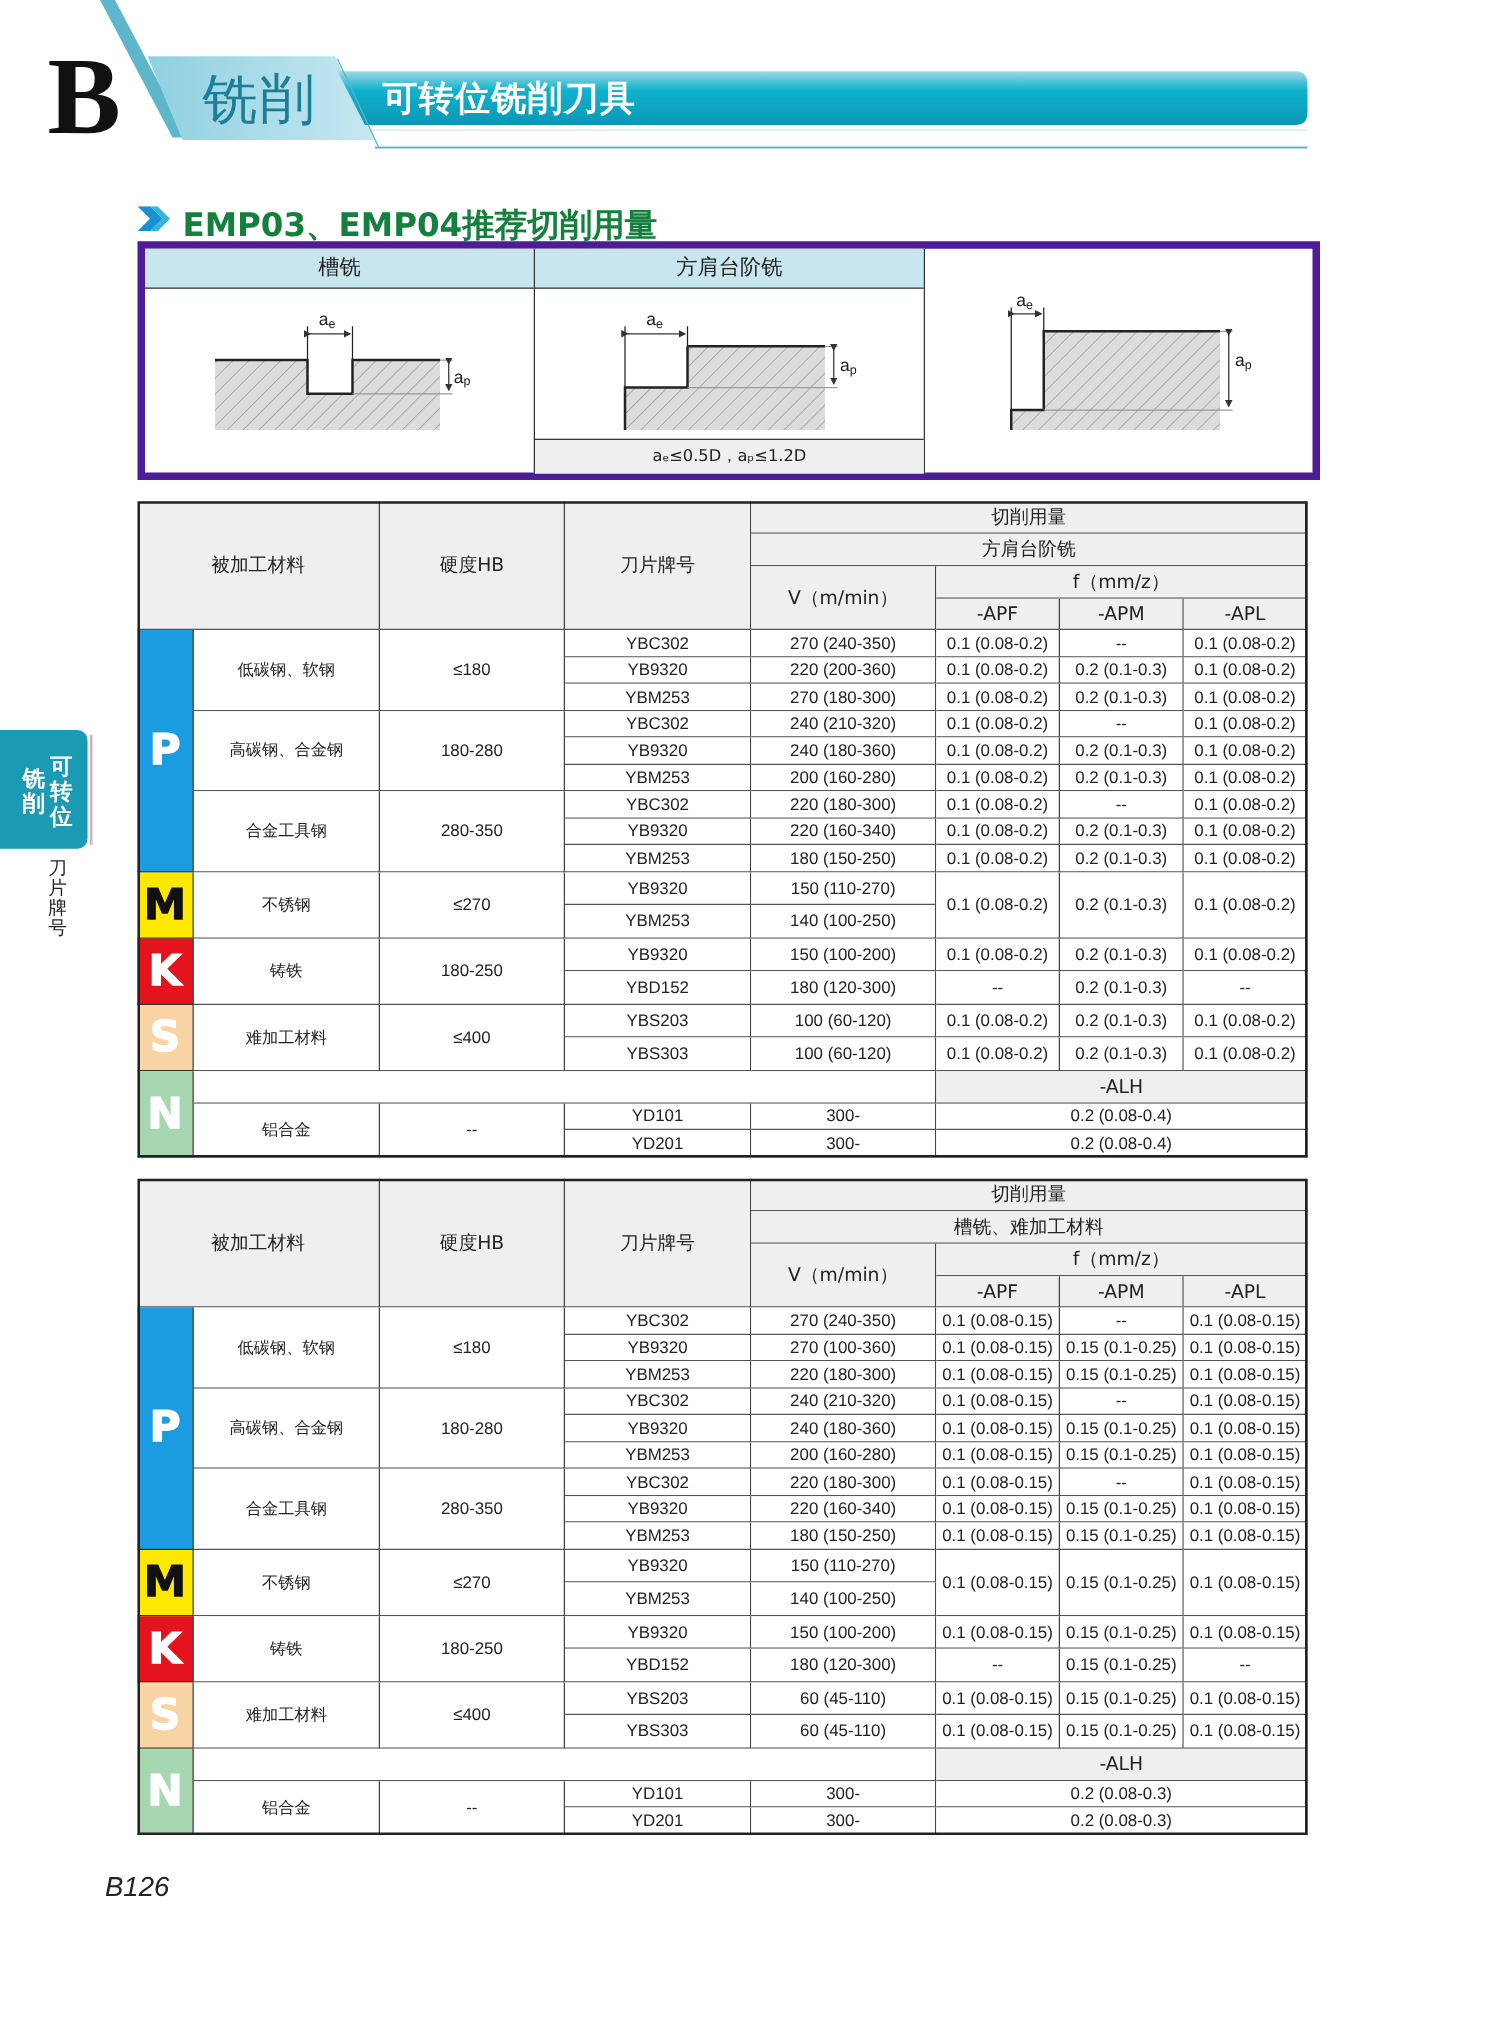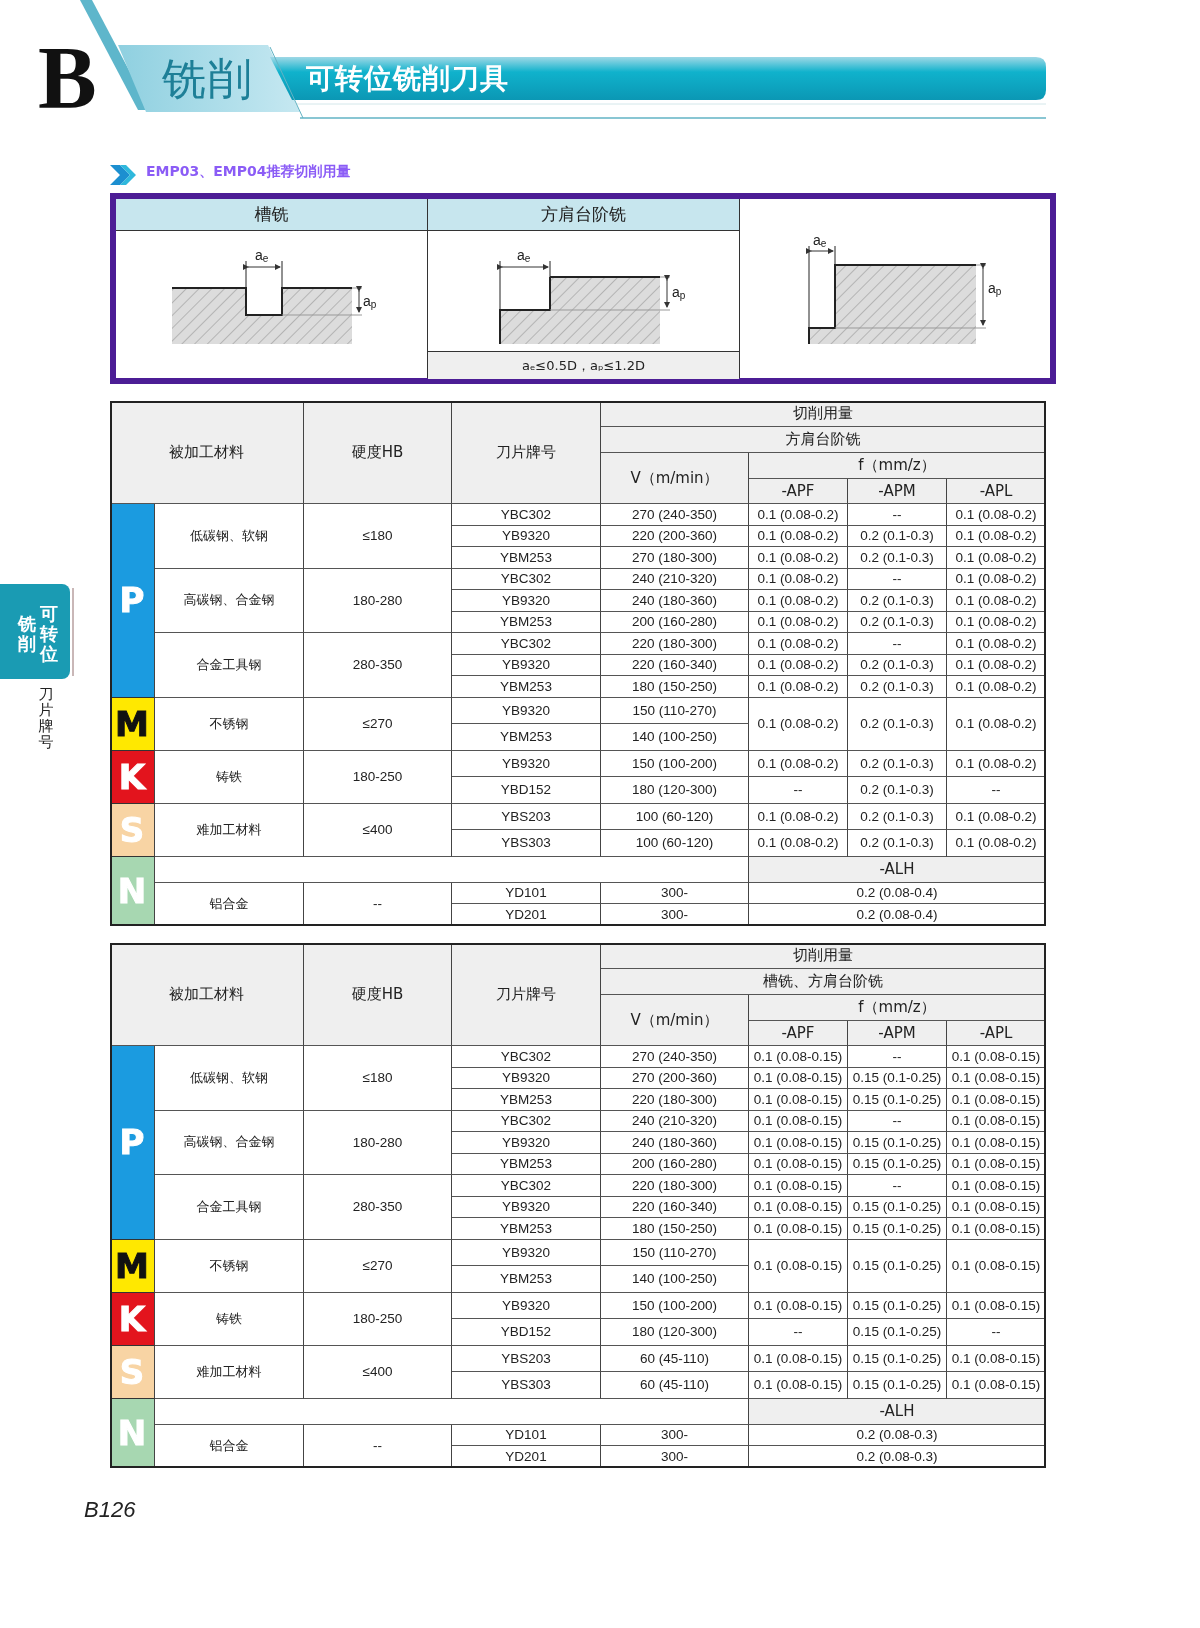--- a/index.html
+++ b/index.html
@@ -18,21 +18,21 @@
 
   
   .side-tab { position:absolute; left:0; top:584px; width:70px; height:95px; background:#1a9bb3;
               border-radius:0 8px 8px 0; color:#fff; font-family:"DejaVu Sans",sans-serif; font-weight:bold; }
   .side-tab .col { position:absolute; font-size:18px; line-height:20px; width:20px; text-align:center; }
   .side-line { position:absolute; left:72px; top:588px; width:2px; height:88px; background:#c9b7b7; }
   .side-sub { position:absolute; left:37px; top:686px; width:18px; font-size:15px; line-height:16px;
               color:#222; text-align:center; font-family:"DejaVu Sans",sans-serif; }
 
   
-  .sec-title { position:absolute; left:146px; top:163px; font-size:14px; font-weight:bold; color:#8b5cf6;
+  .sec-title { position:absolute; left:146px; top:163px; font-size:26px; font-weight:bold; color:#15803d;
                font-family:"DejaVu Sans",sans-serif; }
 
   
   .diag { position:absolute; left:110px; top:193px; width:934px; height:179px; border:6px solid #4c1d95; }
   .diag .hcell { position:absolute; top:0; height:31px; background:#c7e6ee; border-bottom:1px solid #333;
                  font-size:17px; text-align:center; line-height:31px; font-family:"DejaVu Sans",sans-serif; }
   .diag .fcell { position:absolute; top:152px; height:27px; background:#efefef; border-top:1px solid #333;
                  font-size:13px; text-align:center; line-height:27px; font-family:"DejaVu Sans",sans-serif; }
   .diag .vsep { position:absolute; top:0; width:1px; height:179px; background:#333; }
   .diag svg { position:absolute; }
@@ -269,33 +269,33 @@
     <div class="c cn" style="left: 45px; width: 149px; top: 481.5px; height: 43px;">铝合金</div>
     <div class="c num" style="left: 194px; width: 148px; top: 481.5px; height: 43px;">--</div>
     <div class="iso" style="left: 0px; width: 45px; top: 455.5px; height: 69px; background: rgb(167, 215, 177); color: rgb(255, 255, 255);">N</div>
     <div class="frame" style="width: 936px; height: 524.5px;"></div>
   </div>
 <div class="tbl" id="tbl1" style="top: 943px; height: 524.5px;">
     <div class="c h" style="left: 0px; width: 194px; top: 0px; height: 103px;">被加工材料</div>
     <div class="c h" style="left: 194px; width: 148px; top: 0px; height: 103px;">硬度HB</div>
     <div class="c h" style="left: 342px; width: 149px; top: 0px; height: 103px;">刀片牌号</div>
     <div class="c h" style="left: 491px; width: 445px; top: 0px; height: 26px;">切削用量</div>
-    <div class="c h" style="left: 491px; width: 445px; top: 26px; height: 26px;">槽铣、方肩台阶铣</div>
+    <div class="c h" style="left: 491px; width: 445px; top: 26px; height: 26px;">槽铣、难加工材料</div>
     <div class="c h" style="left: 491px; width: 148px; top: 52px; height: 51px;">V（m/min）</div>
     <div class="c h" style="left: 639px; width: 297px; top: 52px; height: 26px;">f（mm/z）</div>
     <div class="c h" style="left: 639px; width: 99px; top: 78px; height: 25px;">-APF</div>
     <div class="c h" style="left: 738px; width: 99px; top: 78px; height: 25px;">-APM</div>
     <div class="c h" style="left: 837px; width: 99px; top: 78px; height: 25px;">-APL</div>
     <div class="c num" style="left: 342px; width: 149px; top: 103px; height: 21.5px;">YBC302</div>
     <div class="c num" style="left: 491px; width: 148px; top: 103px; height: 21.5px;">270 (240-350)</div>
     <div class="c num" style="left: 639px; width: 99px; top: 103px; height: 21.5px;">0.1 (0.08-0.15)</div>
     <div class="c num" style="left: 738px; width: 99px; top: 103px; height: 21.5px;">--</div>
     <div class="c num" style="left: 837px; width: 99px; top: 103px; height: 21.5px;">0.1 (0.08-0.15)</div>
     <div class="c num" style="left: 342px; width: 149px; top: 124.5px; height: 21.5px;">YB9320</div>
-    <div class="c num" style="left: 491px; width: 148px; top: 124.5px; height: 21.5px;">270 (200-360)</div>
+    <div class="c num" style="left: 491px; width: 148px; top: 124.5px; height: 21.5px;">270 (100-360)</div>
     <div class="c num" style="left: 639px; width: 99px; top: 124.5px; height: 21.5px;">0.1 (0.08-0.15)</div>
     <div class="c num" style="left: 738px; width: 99px; top: 124.5px; height: 21.5px;">0.15 (0.1-0.25)</div>
     <div class="c num" style="left: 837px; width: 99px; top: 124.5px; height: 21.5px;">0.1 (0.08-0.15)</div>
     <div class="c num" style="left: 342px; width: 149px; top: 146px; height: 21.5px;">YBM253</div>
     <div class="c num" style="left: 491px; width: 148px; top: 146px; height: 21.5px;">220 (180-300)</div>
     <div class="c num" style="left: 639px; width: 99px; top: 146px; height: 21.5px;">0.1 (0.08-0.15)</div>
     <div class="c num" style="left: 738px; width: 99px; top: 146px; height: 21.5px;">0.15 (0.1-0.25)</div>
     <div class="c num" style="left: 837px; width: 99px; top: 146px; height: 21.5px;">0.1 (0.08-0.15)</div>
     <div class="c cn" style="left: 45px; width: 149px; top: 103px; height: 64.5px;">低碳钢、软钢</div>
     <div class="c num" style="left: 194px; width: 148px; top: 103px; height: 64.5px;">≤180</div>

